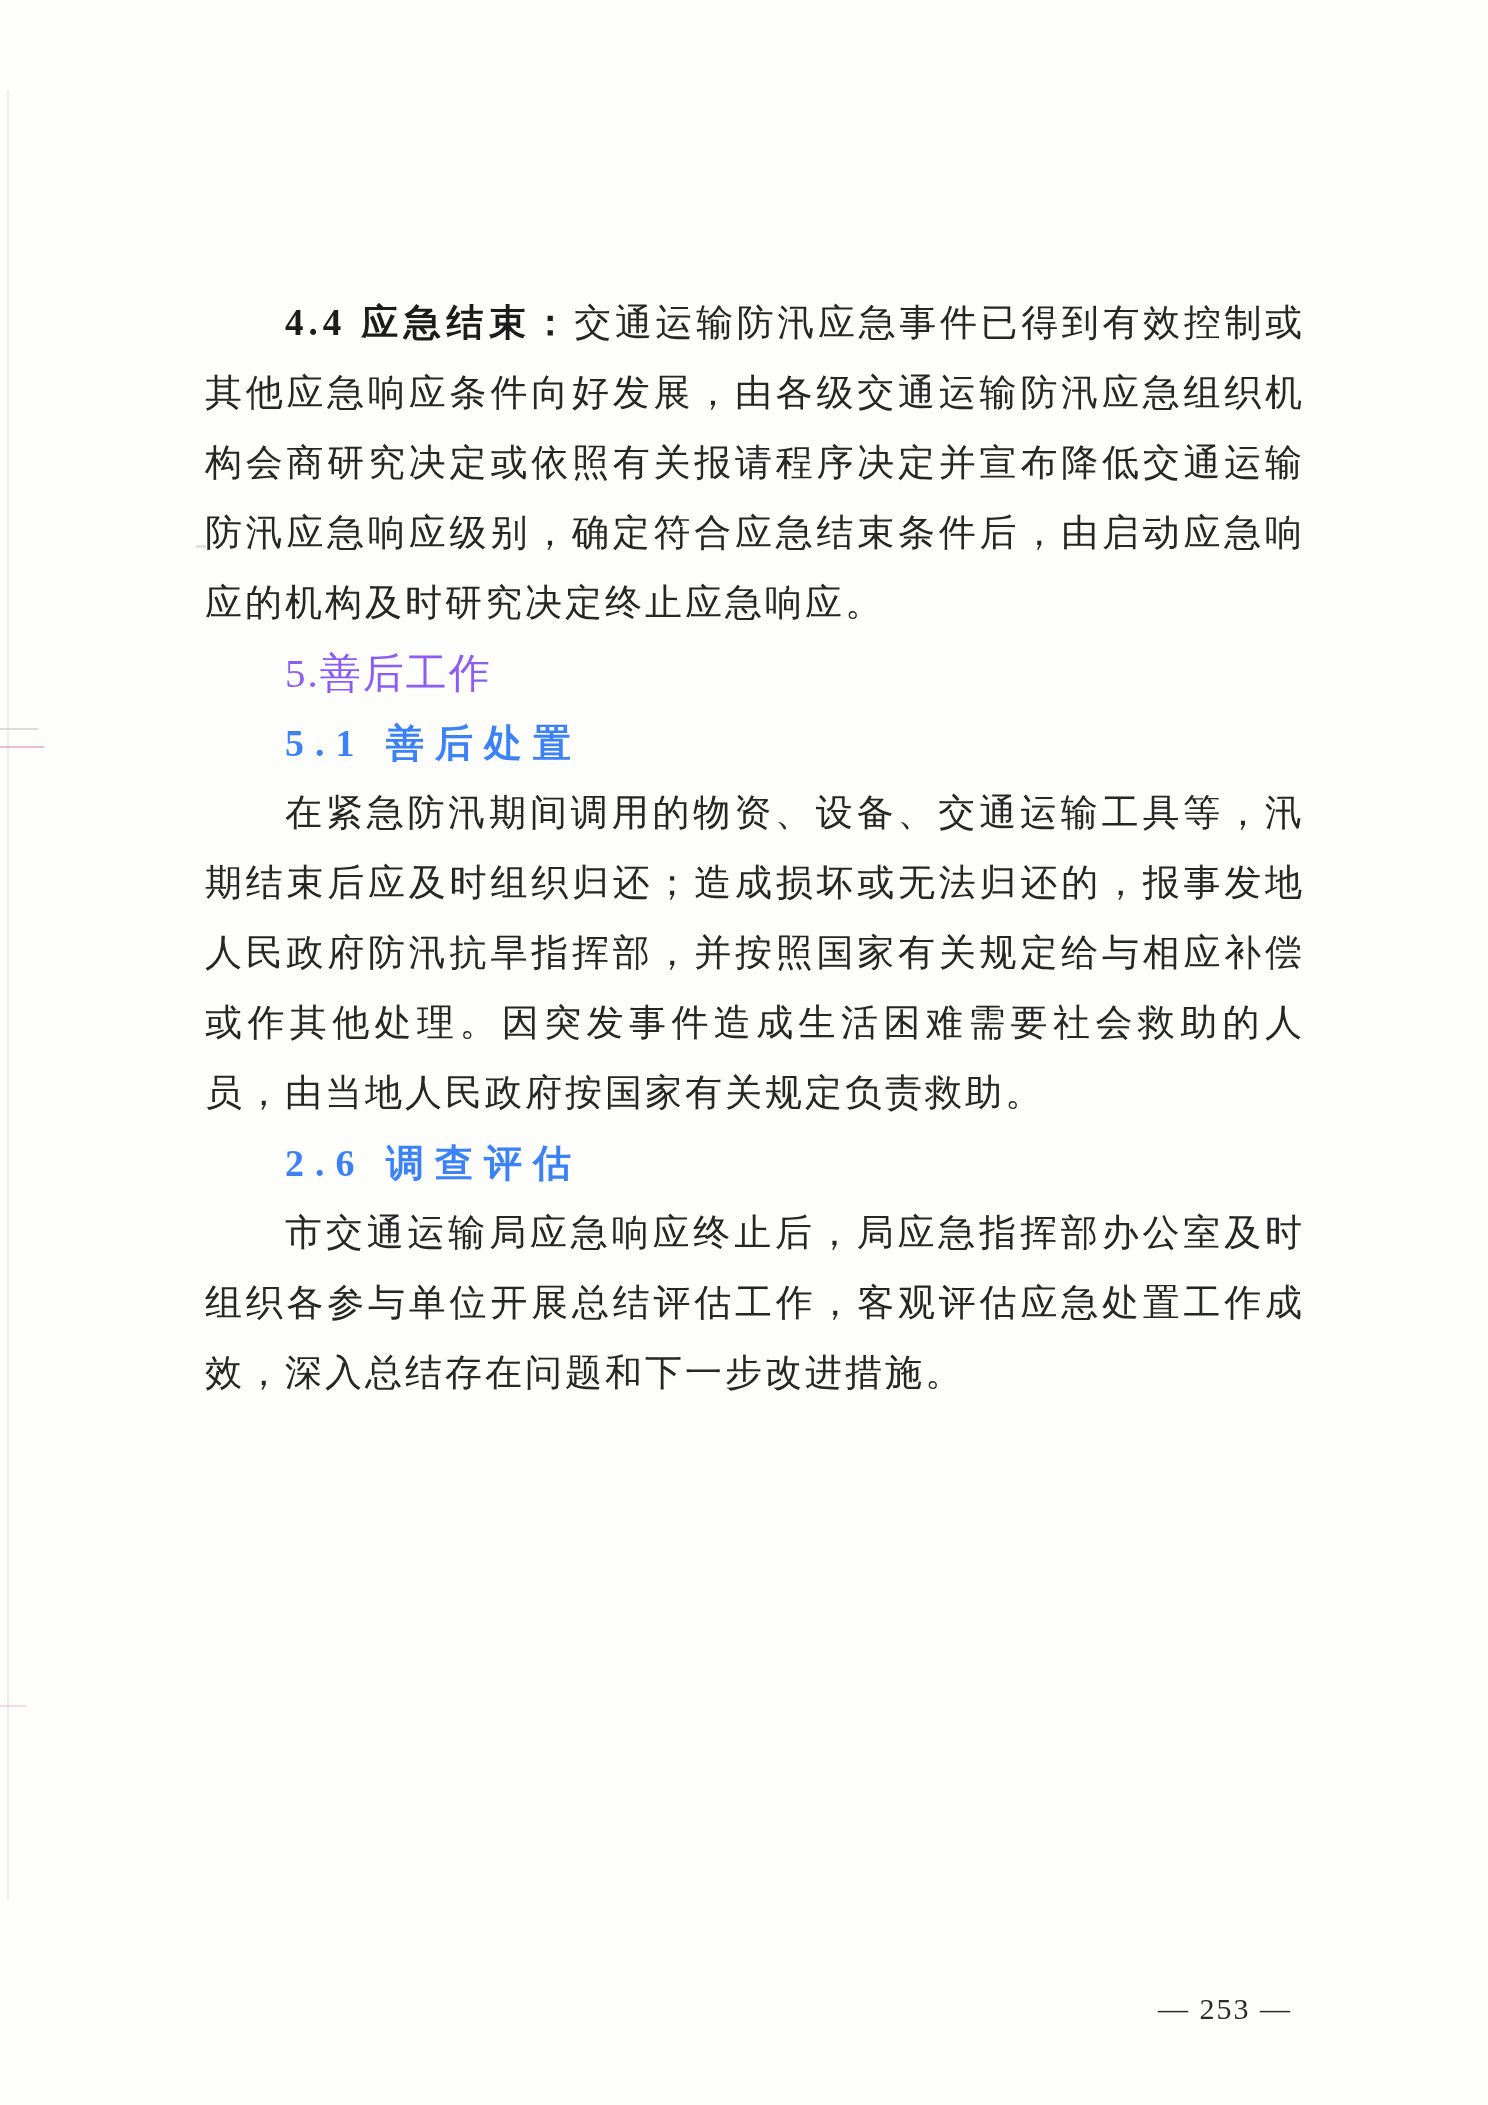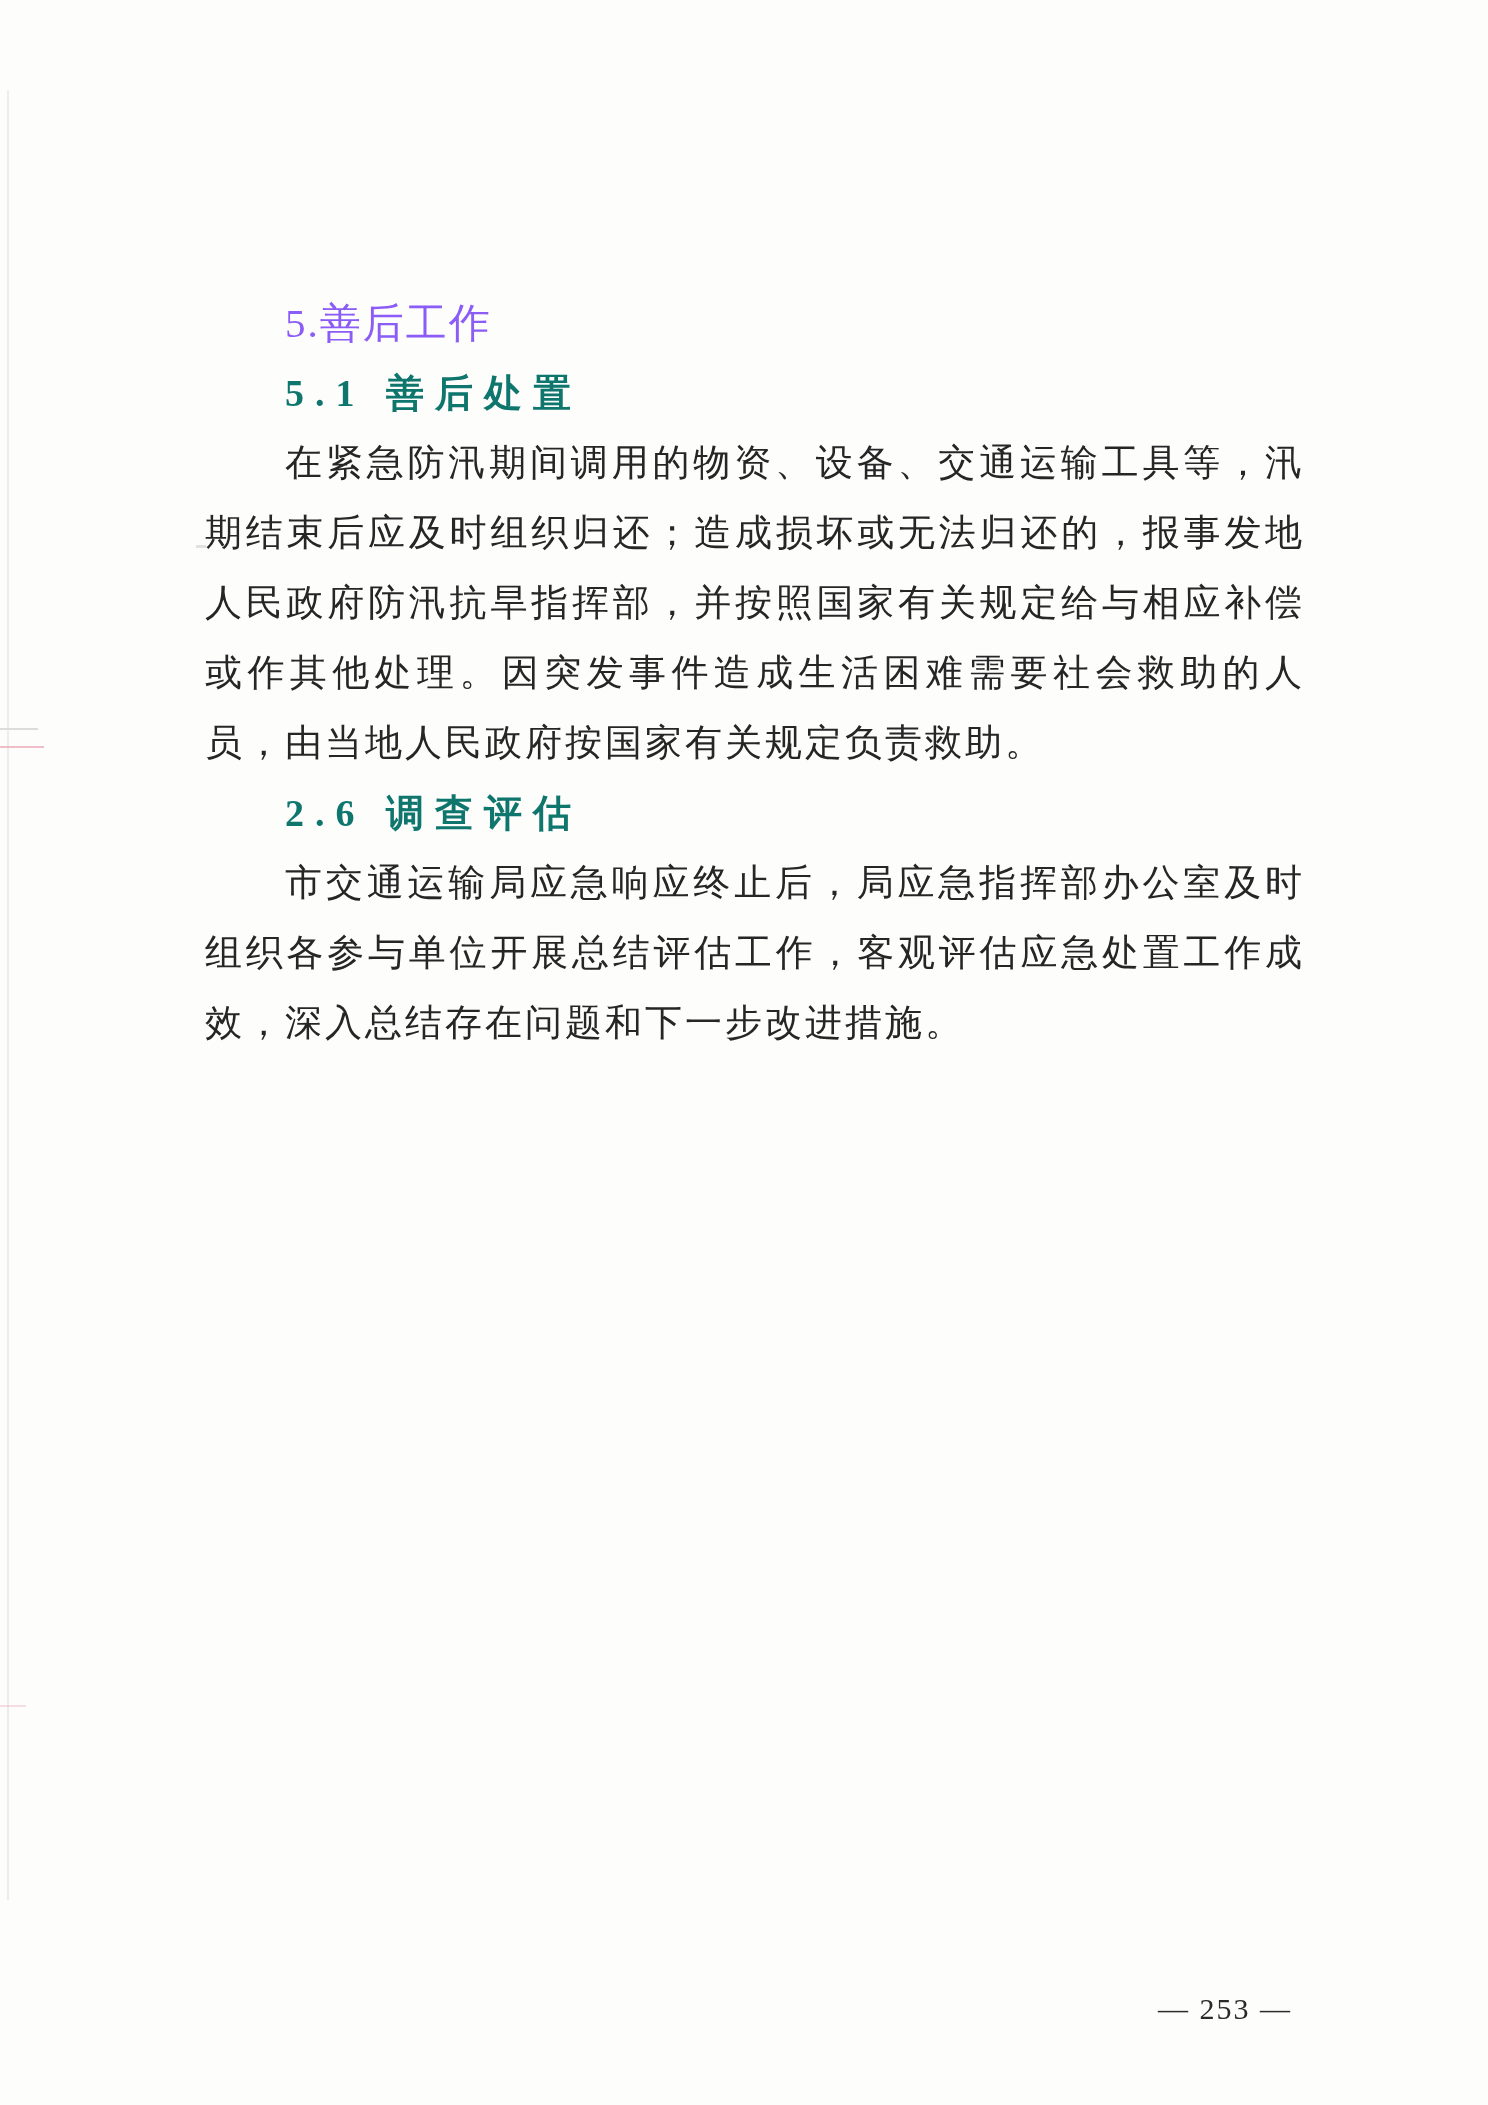--- a/index.html
+++ b/index.html
@@ -40,21 +40,21 @@
     letter-spacing: 2px;
     margin-left: 80px;
     color: #8b5cf6;
   }
   .h2 {
     font-size: 38px;
     line-height: 70px;
     font-weight: 700;
     letter-spacing: 11px;
     margin-left: 80px;
-    color: #0f766e;
+    color: #3b82f6;
   }
   .page-number {
     position: absolute;
     top: 1992px;
     right: 196px;
     font-size: 30px;
     letter-spacing: 2px;
     color: #2a2a2a;
     white-space: nowrap;
   }
@@ -99,20 +99,21 @@
 <div class="page">
 
   <div class="scan-vline"></div>
   <div class="scan-tick-gray"></div>
   <div class="scan-tick-red"></div>
   <div class="scan-tick-red2"></div>
   <div class="scan-speck"></div>
 
   <div class="content">
 
+    <p class="body-para"><b class="bold-prefix">4.4 应急结束：</b><span>交通运输防汛应急事件已得到有效控制或其他应急响应条件向好发展，由各级交通运输防汛应急组织机构会商研究决定或依照有关报请程序决定并宣布降低交通运输防汛应急响应级别，确定符合应急结束条件后，由启动应急响应的机构及时研究决定终止应急响应。</span></p>
 
     <div class="h1">5.善后工作</div>
 
     <div class="h2">5.1 善后处置</div>
 
     <p class="body-para">在紧急防汛期间调用的物资、设备、交通运输工具等，汛期结束后应及时组织归还；造成损坏或无法归还的，报事发地人民政府防汛抗旱指挥部，并按照国家有关规定给与相应补偿或作其他处理。因突发事件造成生活困难需要社会救助的人员，由当地人民政府按国家有关规定负责救助。</p>
 
 
     <div class="h2">2.6 调查评估</div>
 

